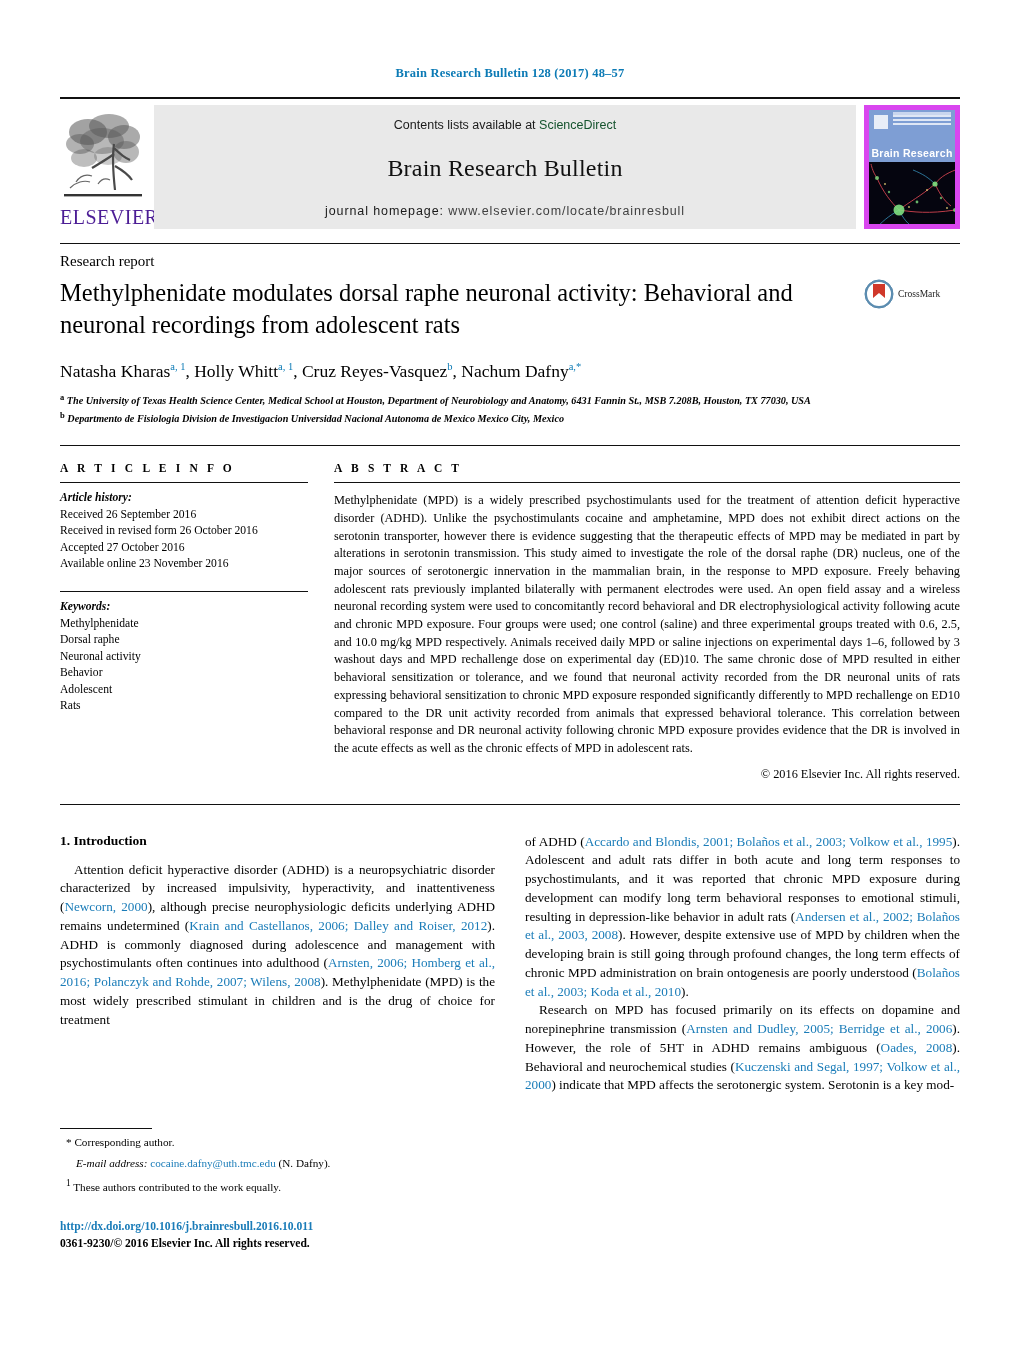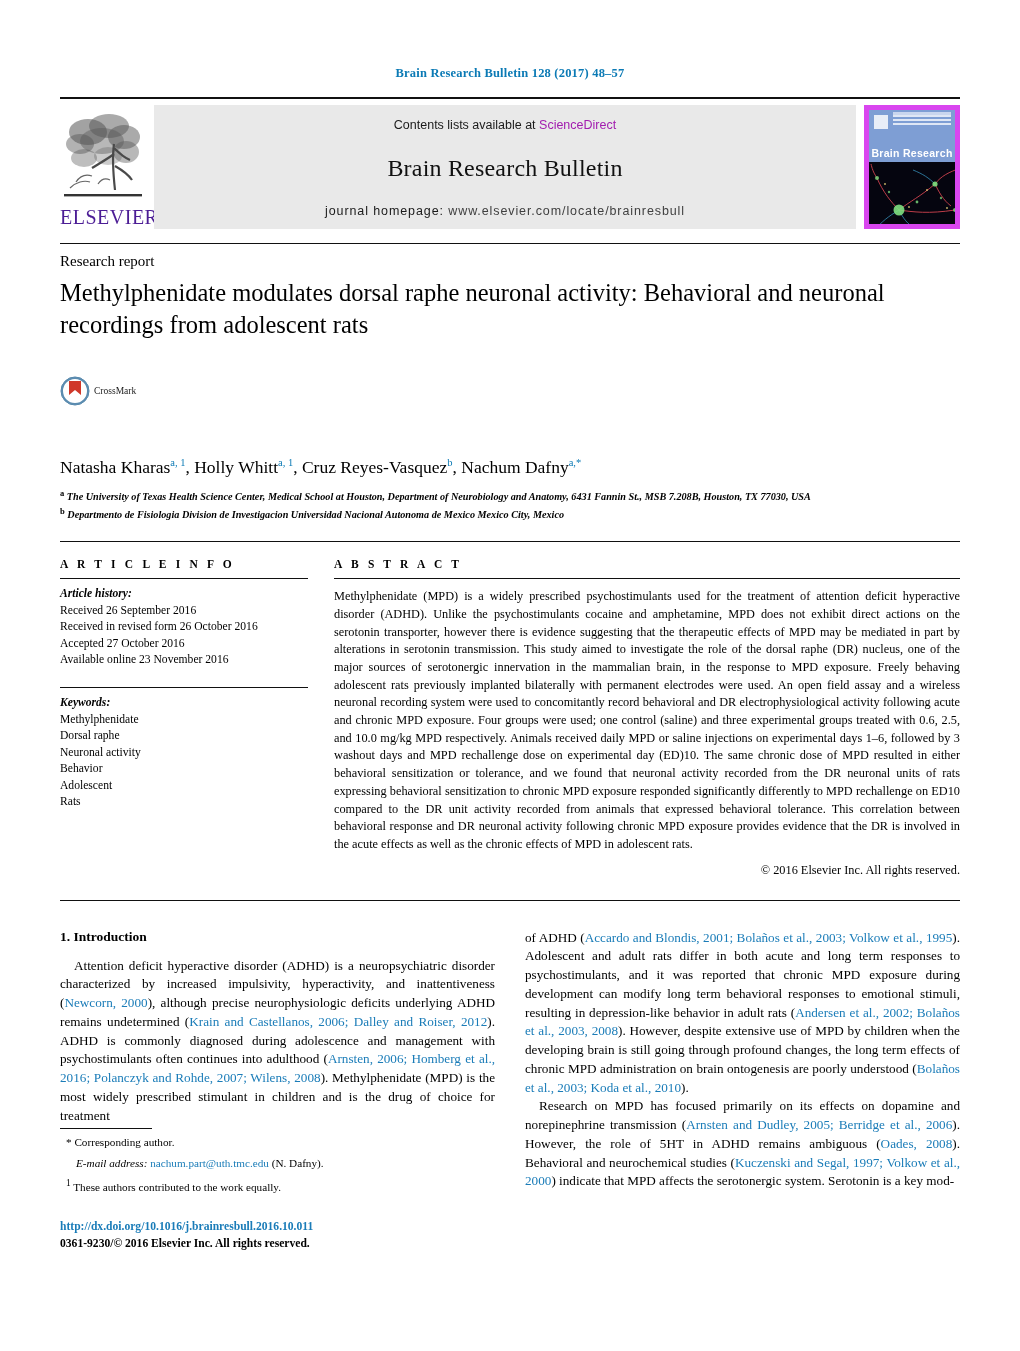--- a/index.html
+++ b/index.html
@@ -64,21 +64,21 @@
     align-items: center;
     padding: 13px 10px 11px 10px;
     margin-left: 8px;
     margin-right: 8px;
   }
   .contents-line {
     font-family: "Liberation Sans", sans-serif;
     font-size: 12.5px;
     color: #1a1a1a;
   }
-  .contents-line .sd { color: #a21caf; margin-top: 42px; }
+  .contents-line .sd { color: #14532d; margin-top: 42px; }
   .journal-name {
     font-family: "Liberation Serif", serif;
     font-size: 24px;
     color: #111;
     letter-spacing: 0.2px;
   }
   .homepage-line {
     font-family: "Liberation Sans", sans-serif;
     font-size: 12.5px;
     color: #1a1a1a;
@@ -133,21 +133,21 @@
     overflow: hidden;
   }
 
   
   .title-rule { border-top: 1px solid #111; margin: 14px 60px 0 60px; }
   .article-type {
     margin: 9px 60px 0 60px;
     font-size: 15px;
     font-family: "Liberation Serif", serif;
   }
-  .title-row { display: flex; margin: 7px 60px 0 60px; align-items: flex-start; flex-direction: column; }
+  .title-row { display: flex; margin: 7px 60px 0 60px; align-items: flex-start; }
   .title-main { flex: 1 1 auto; }
   h1.paper-title {
     font-size: 24.5px;
     font-weight: normal;
     line-height: 1.32;
     margin: 0;
     font-family: "Liberation Serif", serif;
   }
   .crossmark {
     flex: 0 0 96px;
@@ -442,21 +442,21 @@
   </div>
 
   <div class="footnote-area">
     <div class="fn-rule"></div>
     <div class="fn fn-indent">
       <span>*</span>
       <span>Corresponding author.</span>
     </div>
     <div class="fn" style="padding-left:16px">
       <em>E-mail address:</em>
-      <span class="link">nachum.part@uth.tmc.edu</span>
+      <span class="link">cocaine.dafny@uth.tmc.edu</span>
       <span>(N. Dafny).</span>
     </div>
     <div class="fn fn-indent">
       <sup>1</sup>
       <span>These authors contributed to the work equally.</span>
     </div>
   </div>
 
   <div class="doi-block">
     <div class="doi-link">http://dx.doi.org/10.1016/j.brainresbull.2016.10.011</div>

